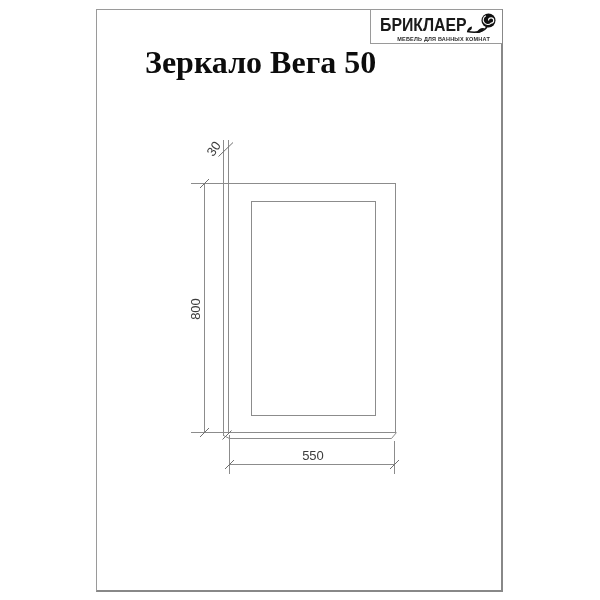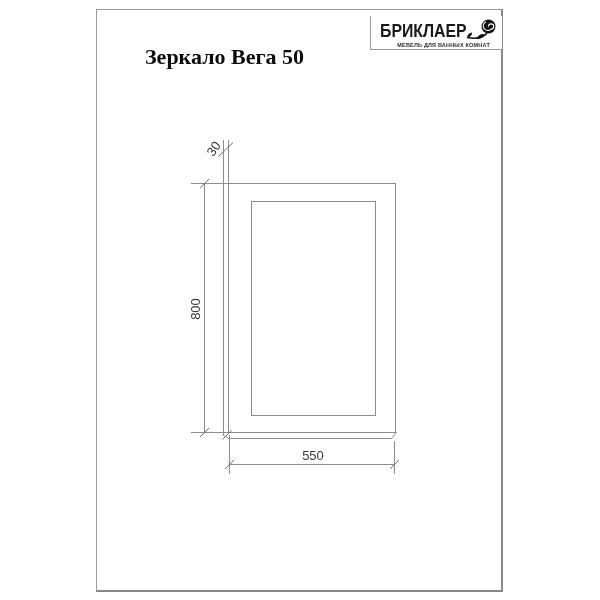--- a/index.html
+++ b/index.html
@@ -7,26 +7,26 @@
     position:relative;width:600px;height:600px;background:#ffffff;
     font-family:"Liberation Sans",sans-serif;overflow:hidden;
   }
   .page-frame{
     position:absolute;left:96px;top:9px;width:404px;height:580px;
     border:1px solid #9a9a9a;border-right:2px solid #888;border-bottom:2px solid #888;
     background:#fff;
   }
   .doc-title{
     position:absolute;left:145px;top:44px;
-    font-family:"Liberation Serif",serif;font-weight:bold;font-size:22px;color:#0c0c0c;
+    font-family:"Liberation Serif",serif;font-weight:bold;font-size:32px;color:#0c0c0c;
     white-space:nowrap;letter-spacing:0px;
   }
   .logo-box{
     position:absolute;left:370px;top:10px;width:131px;height:33px;
-    border-left:1px solid #9a9a9a;border-bottom:1px solid #9a9a9a;background:#fff;margin-top:6px;
+    border-left:1px solid #9a9a9a;border-bottom:1px solid #9a9a9a;background:#fff;
   }
   .brand-name{
     position:absolute;left:9px;top:5px;
     font-weight:bold;font-size:18px;color:#1a1a1a;letter-spacing:0px;
     transform:scaleX(0.88);transform-origin:left top;white-space:nowrap;
   }
   .brand-rose{position:absolute;right:4px;top:1px;}
   .brand-tagline{
     position:absolute;right:12px;top:26px;
     font-weight:bold;font-size:5.5px;color:#2a2a2a;letter-spacing:0.2px;white-space:nowrap;

